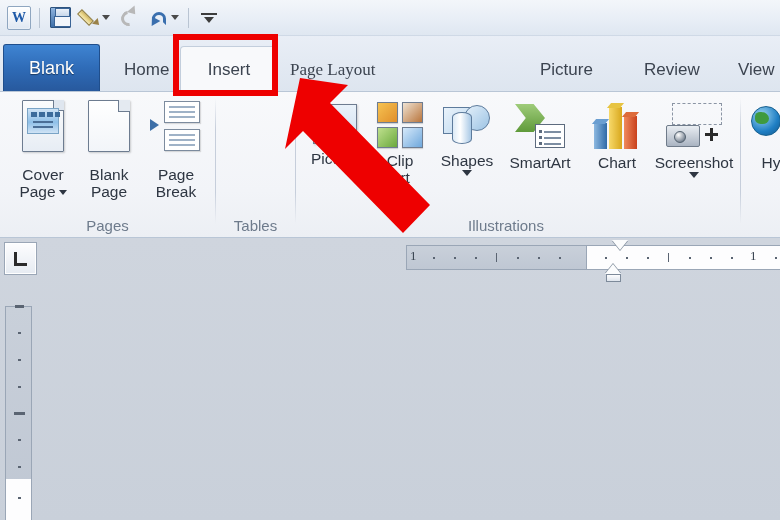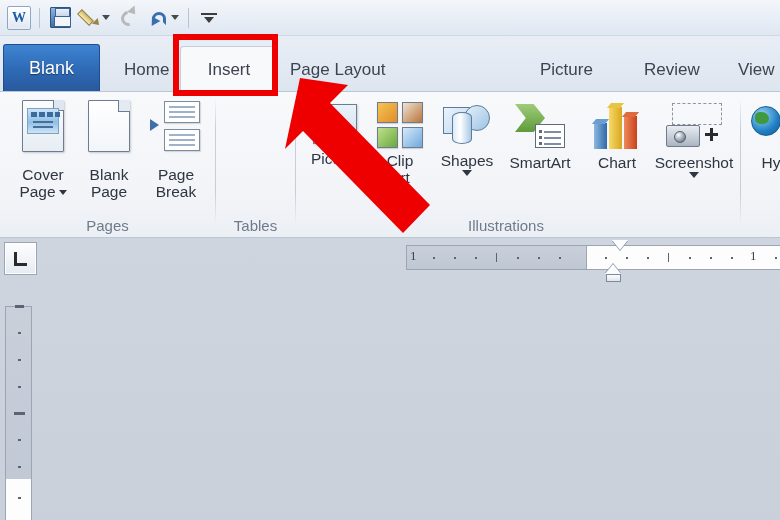--- a/index.html
+++ b/index.html
@@ -420,21 +420,21 @@
       </div>
     </div>
   </div>
 
   <div class="tab-strip">
 
     <div class="tab-file">Blank</div>
 
     <div class="tab" style="left:112px;">Home</div>
     <div class="tab active" style="left:180px; width:98px;">Insert</div>
-    <div class="tab" style="left:278px;">Page Layout</div>
+    <div class="tab" style="left:278px;font-family:Liberation Serif, serif;">Page Layout</div>
     <div class="tab" style="left:528px;">Picture</div>
     <div class="tab" style="left:632px;">Review</div>
     <div class="tab" style="left:726px;">View</div>
   </div>
 
   <div class="ribbon">
 
     <div class="group" style="left:0; width:215px;">
 
       <div class="btn" style="left:13px; top:8px; width:60px;">

